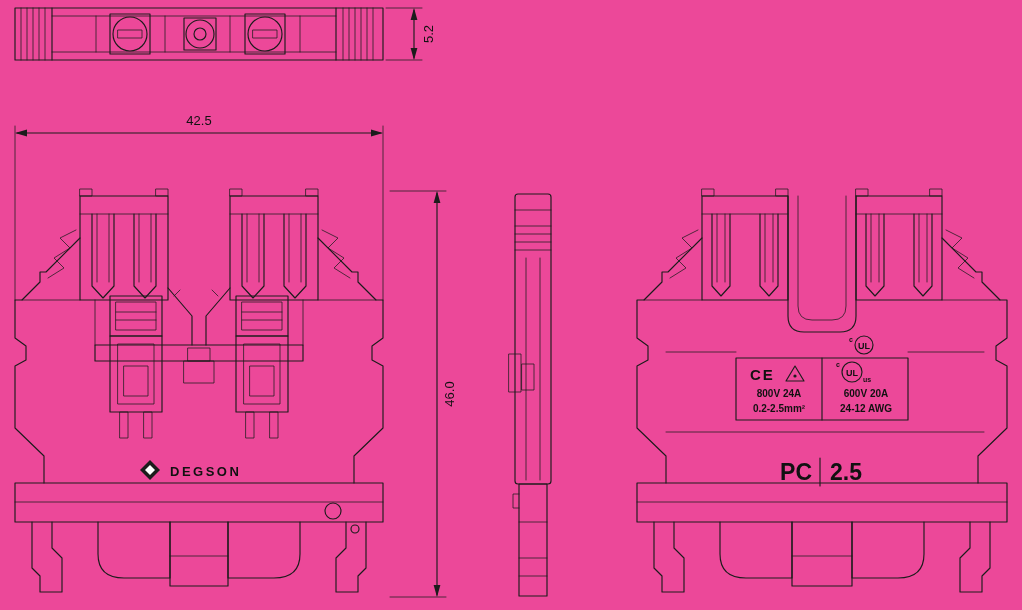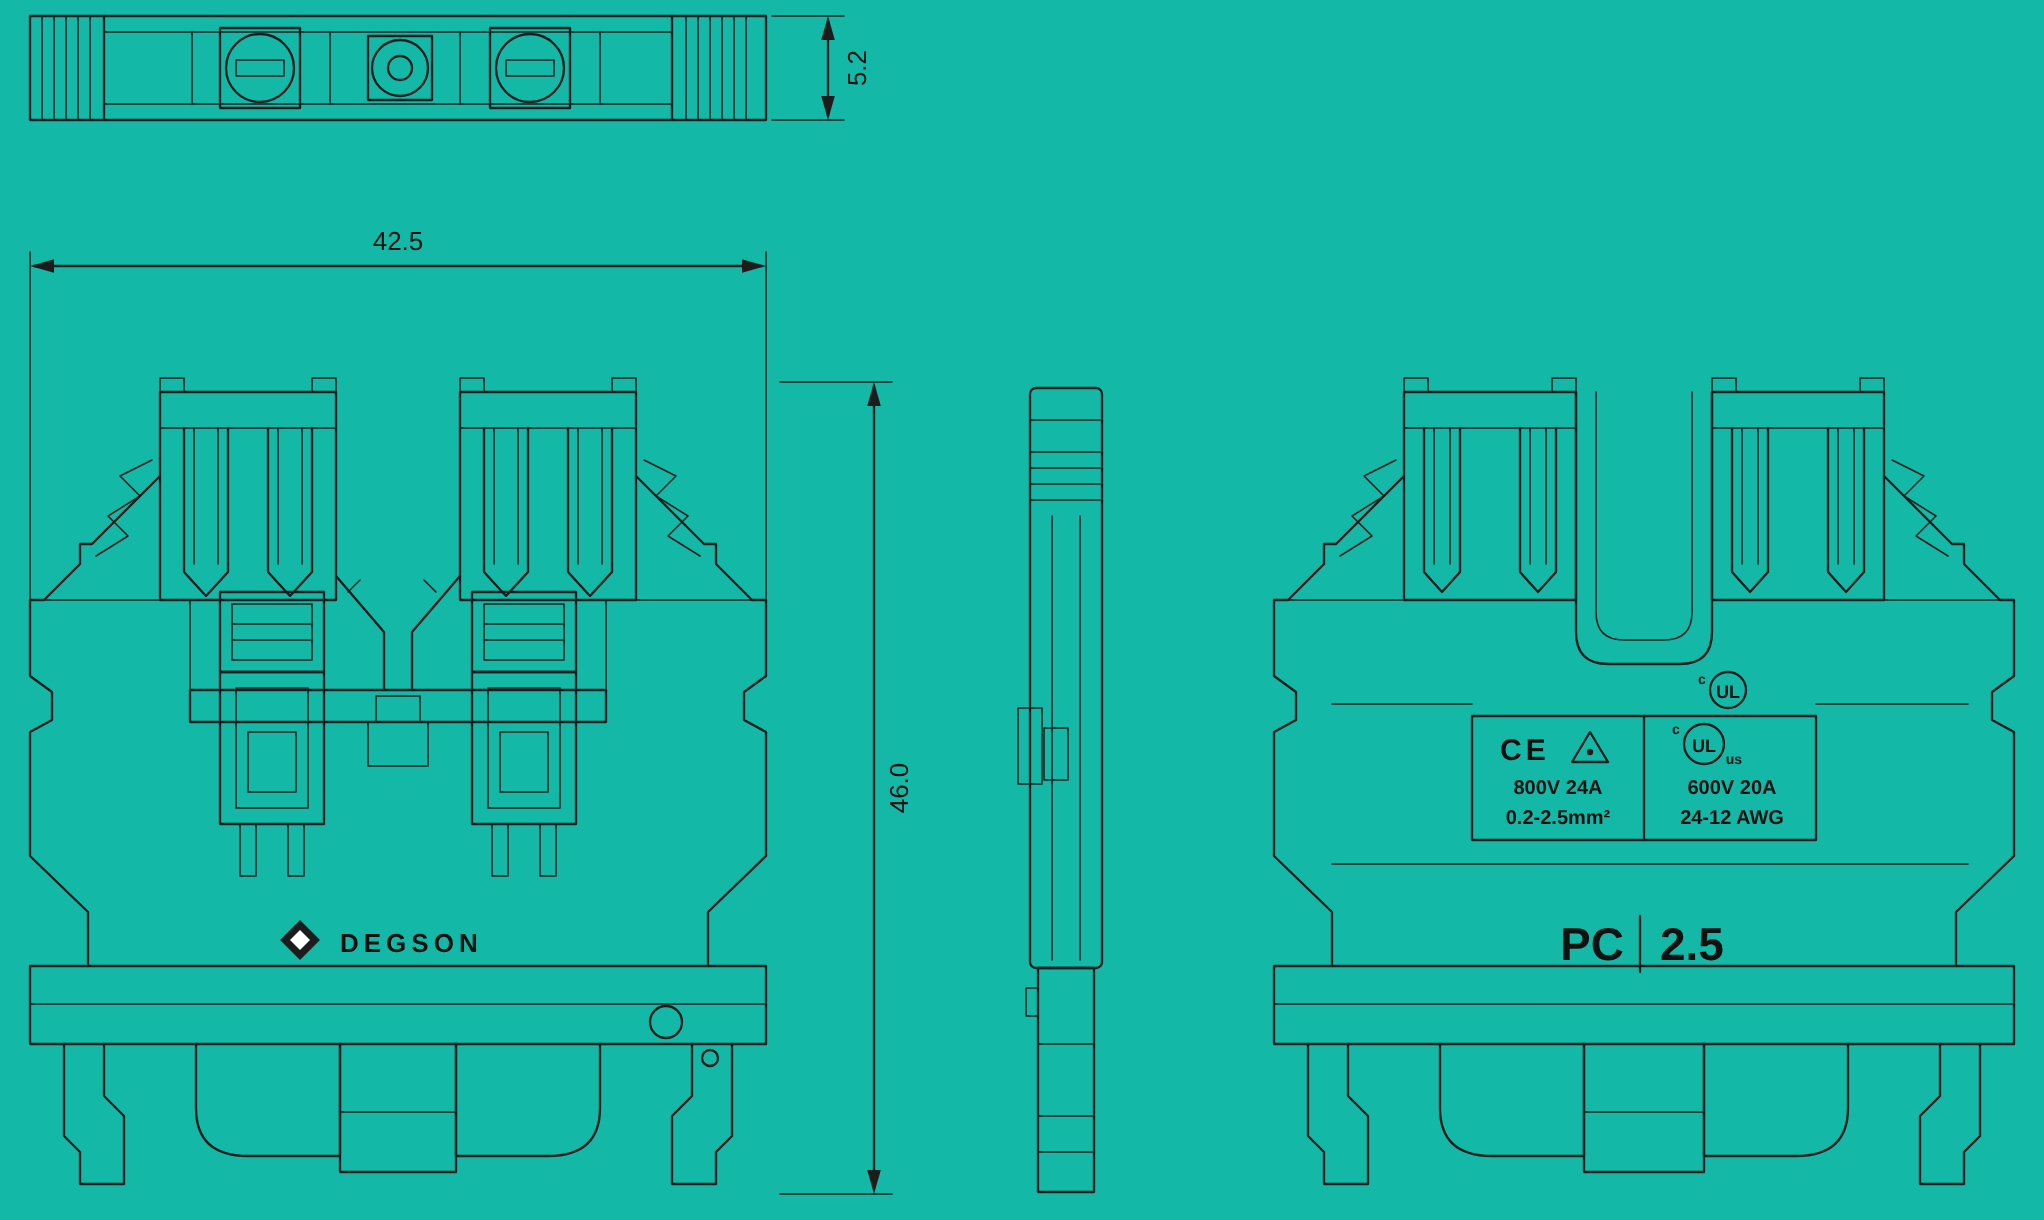--- a/index.html
+++ b/index.html
@@ -1,16 +1,16 @@
 <!DOCTYPE html>
 <html><head>
 <meta charset="utf-8">
 <style>
   html,body{margin:0;padding:0;background:#ffffff;}
-  .stage{position:relative;width:1022px;height:610px;background:#14b8a6;overflow:hidden;
+  .stage{position:relative;width:1022px;height:610px;background:#ec4899;overflow:hidden;
          font-family:"Liberation Sans",sans-serif;}
   
   #art path,#art line,#art rect,#art circle,#art polyline,#art polygon{
     fill:none;stroke:#1c1c1c;stroke-width:1.15;stroke-linecap:round;stroke-linejoin:round;}
   #art .thin{stroke-width:0.75;}
   #art polygon.fillblk,#art circle.fillblk{fill:#1c1c1c;stroke:none;}
   #art polygon.fillwht{fill:#ffffff;stroke:none;}
   #art text{fill:#111;stroke:none;font-family:"Liberation Sans",sans-serif;}
   #art text.dim{font-size:13px;}
   #art text.brand{font-size:13px;font-weight:bold;letter-spacing:2.5px;}

